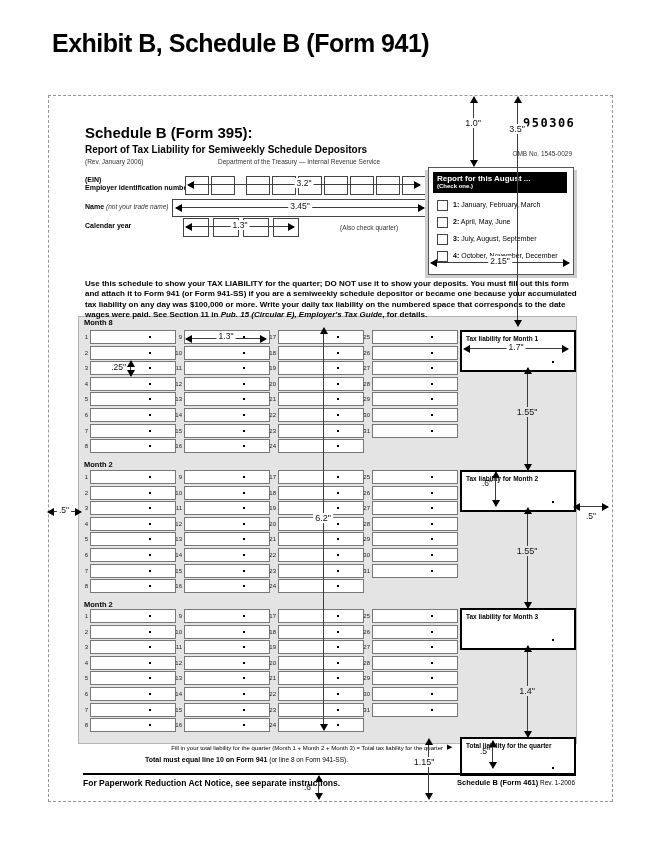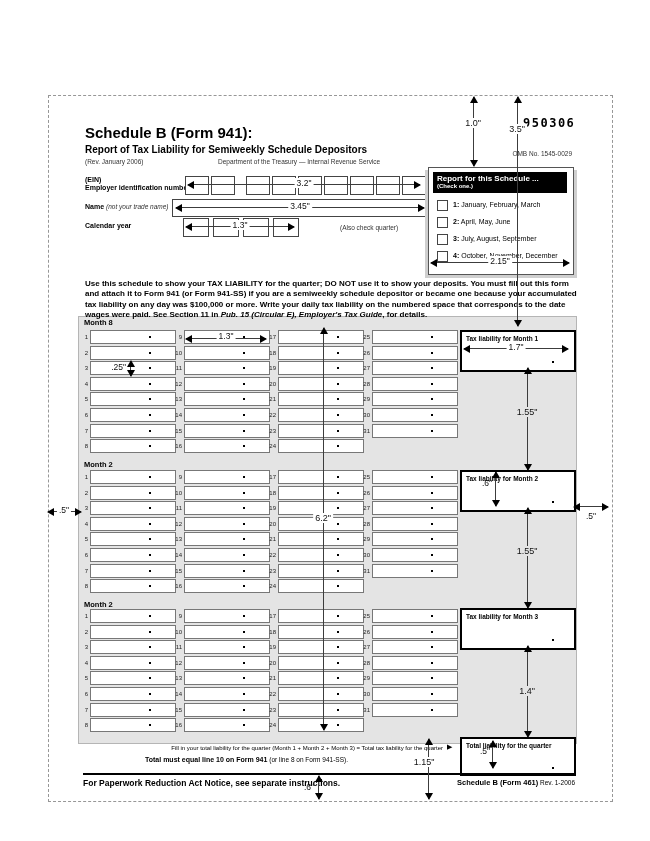--- a/index.html
+++ b/index.html
@@ -58,27 +58,28 @@
   .bgw{background:#fff;padding:0 2px;}
   .bgg{background:#e4e4e4;padding:0 2px;}
   .ra{text-align:right;}
 </style>
 </head>
 <body>
 
 <div class="sheet">
 
   <div class="abs ttl" style="left:52px;top:30px;">
+    <div>Exhibit B, Schedule B (Form 941)</div>
   </div>
 
   <div class="abs dashed" style="left:48px;top:95px;width:563px;height:705px;"></div>
 
   <div class="abs graypanel" style="left:78px;top:316px;width:497px;height:426px;"></div>
 
-  <div class="abs h1" style="left:85px;top:124px;">Schedule B (Form 941):</div>
+  <div class="abs h1" style="left:85px;top:124px;">Schedule B (Form 395):</div>
   <div class="abs h2" style="left:85px;top:144px;">Report of Tax Liability for Semiweekly Schedule Depositors</div>
   <div class="abs tiny" style="left:85px;top:158px;">(Rev. January 2006)</div>
   <div class="abs tiny" style="left:218px;top:158px;">Department of the Treasury — Internal Revenue Service</div>
   <div class="abs tiny" style="right:78px;top:150px;">OMB No. 1545-0029</div>
   <div class="abs code" style="left:523px;top:116px;">950306</div>
 
   <div class="abs lbl" style="left:85px;top:176px;">
     <div>(EIN)</div>
     <div>Employer identification number</div>
   </div>
@@ -101,21 +102,21 @@
 
   <div class="abs lbl" style="left:85px;top:222px;">Calendar year</div>
   <div class="cbox" style="left:183px;top:218px;"></div>
   <div class="cbox" style="left:213px;top:218px;"></div>
   <div class="cbox" style="left:243px;top:218px;"></div>
   <div class="cbox" style="left:273px;top:218px;"></div>
   <div class="abs tiny" style="left:340px;top:224px;">(Also check quarter)</div>
 
   <div class="abs qouter" style="left:428px;top:167px;width:144px;height:106px;">
     <div class="abs qhead" style="left:4px;top:4px;width:134px;height:21px;padding-left:4px;box-sizing:border-box;">
-      <div class="qh1" style="margin-top:2px;">Report for this Schedule ...</div>
+      <div class="qh1" style="margin-top:2px;">Report for this August ...</div>
       <div class="qh2">(Check one.)</div>
     </div>
     <div class="cb" style="left:8px;top:32px;"></div>
     <div class="qopt" style="left:24px;top:33px;"><b>1:</b> <span>January, February, March</span></div>
     <div class="cb" style="left:8px;top:49px;"></div>
     <div class="qopt" style="left:24px;top:50px;"><b>2:</b> <span>April, May, June</span></div>
     <div class="cb" style="left:8px;top:66px;"></div>
     <div class="qopt" style="left:24px;top:67px;"><b>3:</b> <span>July, August, September</span></div>
     <div class="cb" style="left:8px;top:83px;"></div>
     <div class="qopt" style="left:24px;top:84px;"><b>4:</b> <span>October, November, December</span></div>

